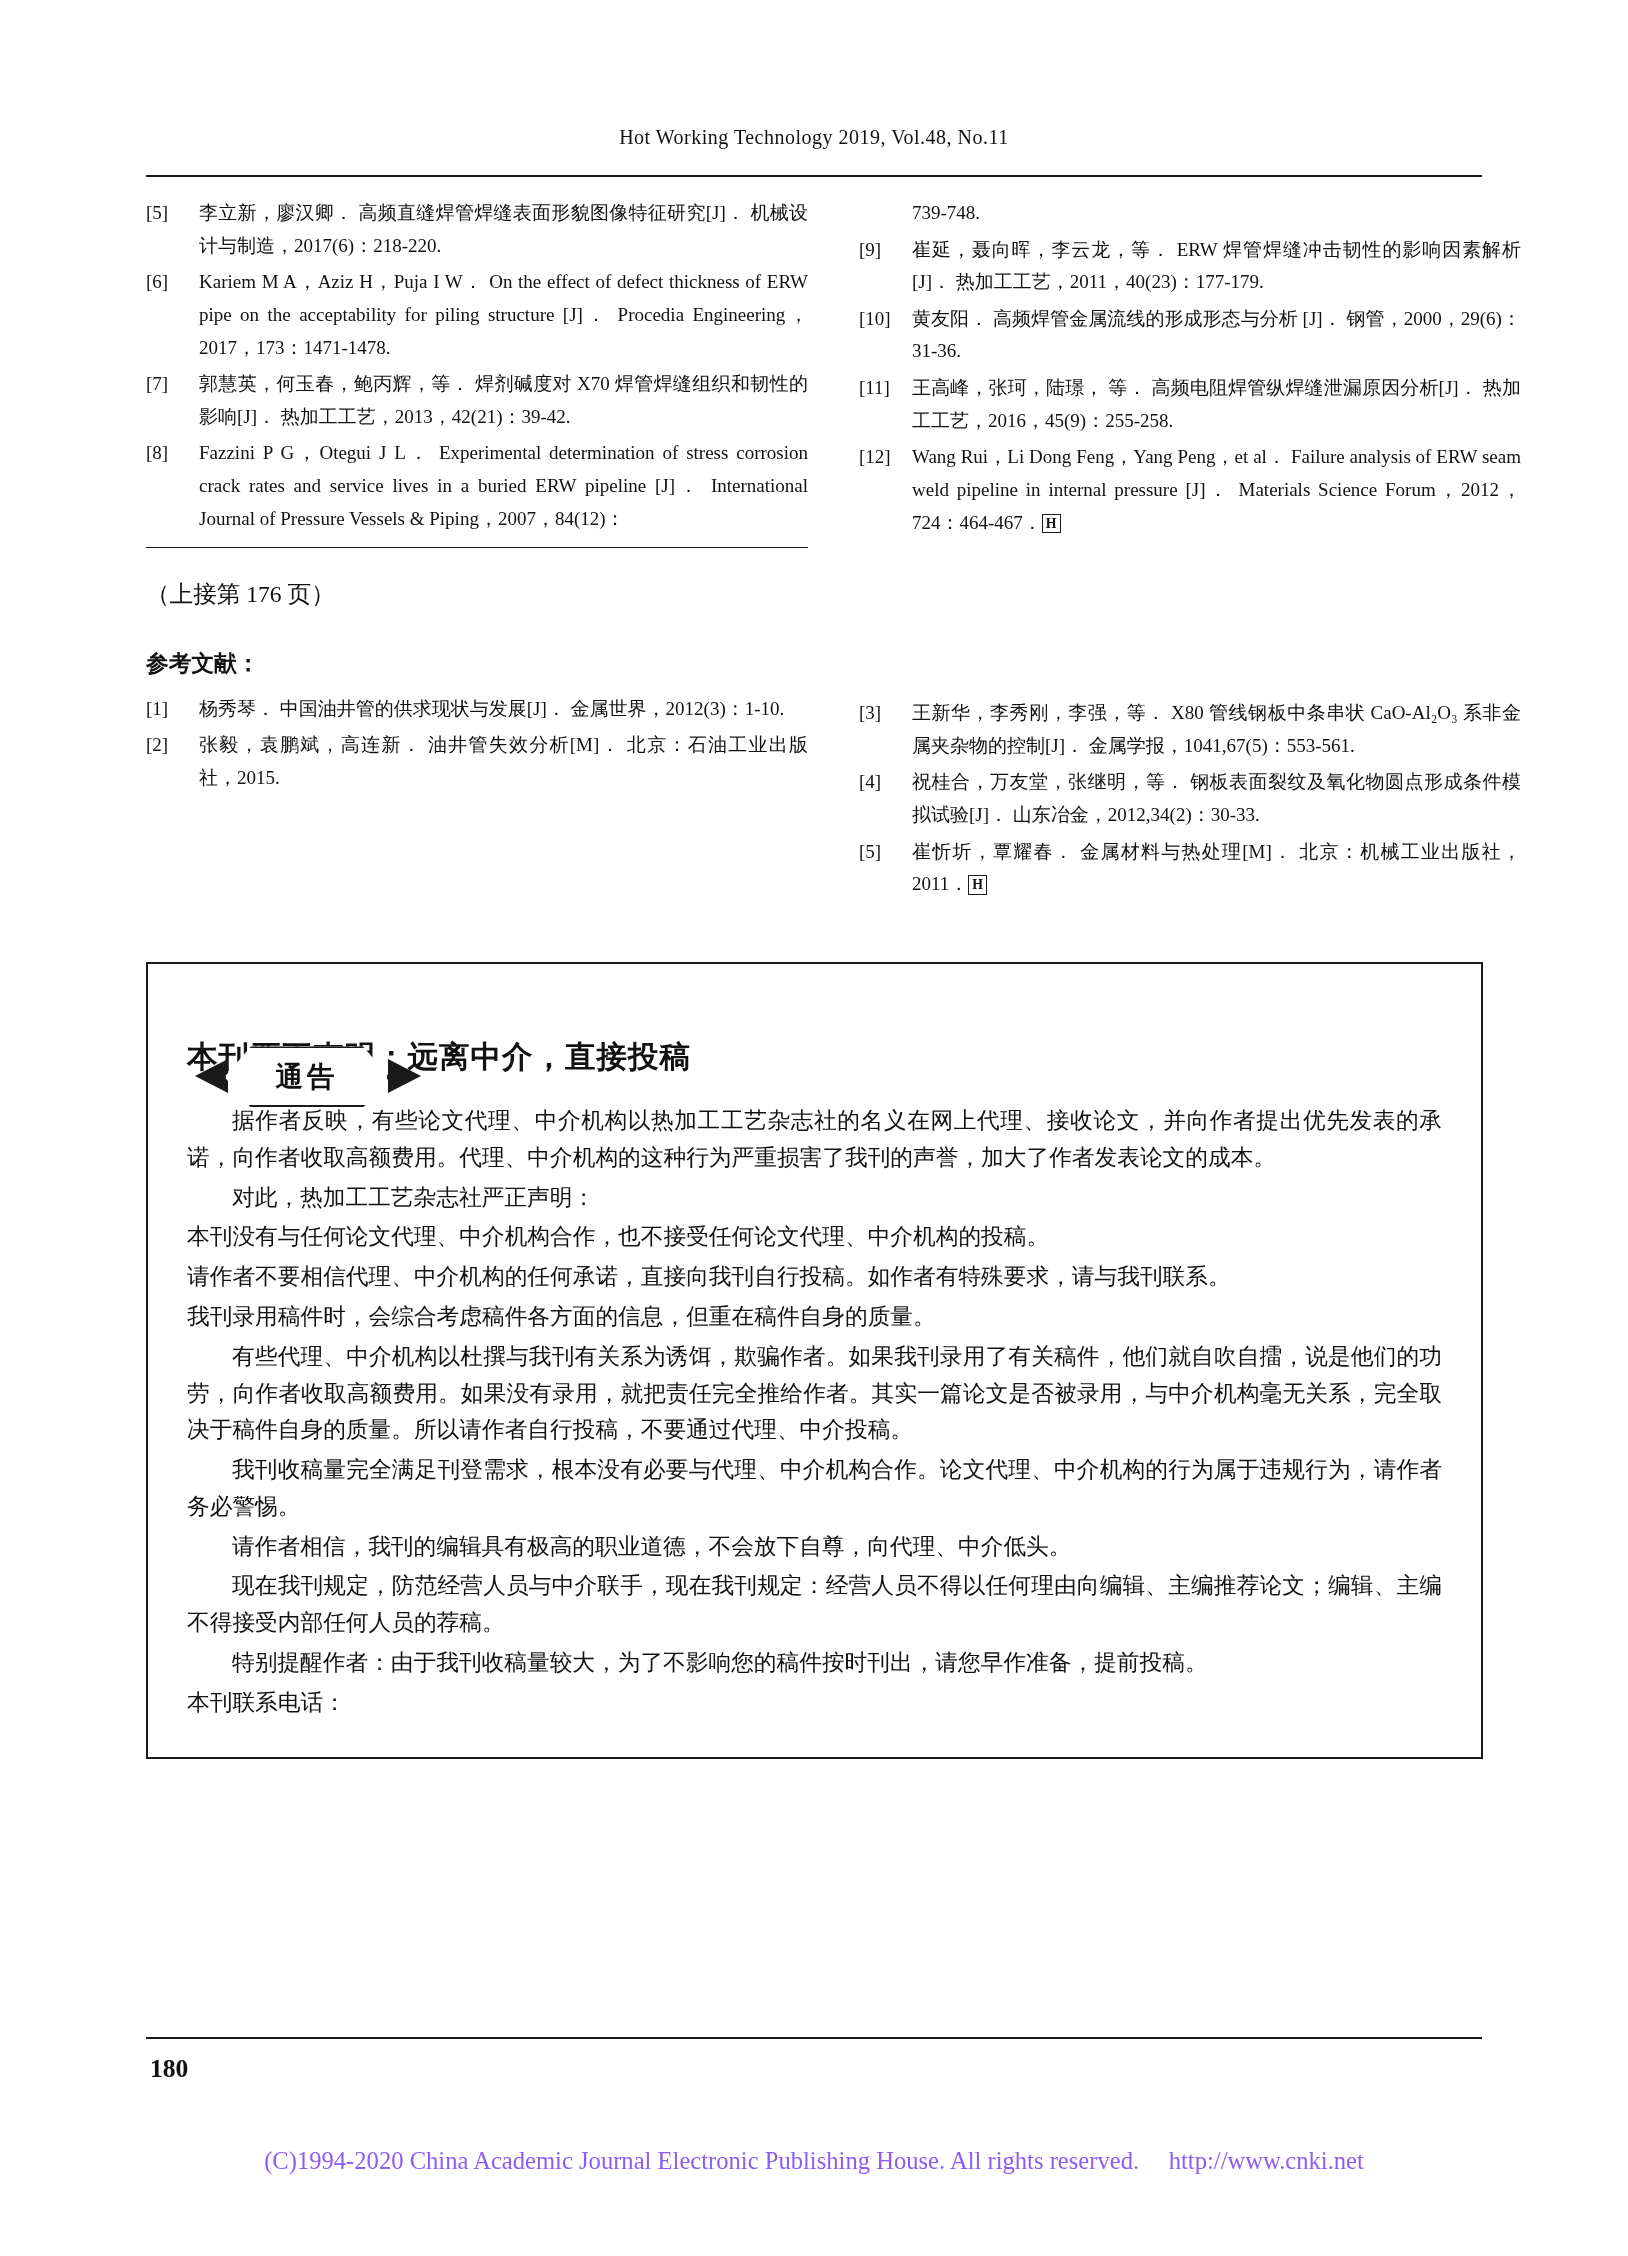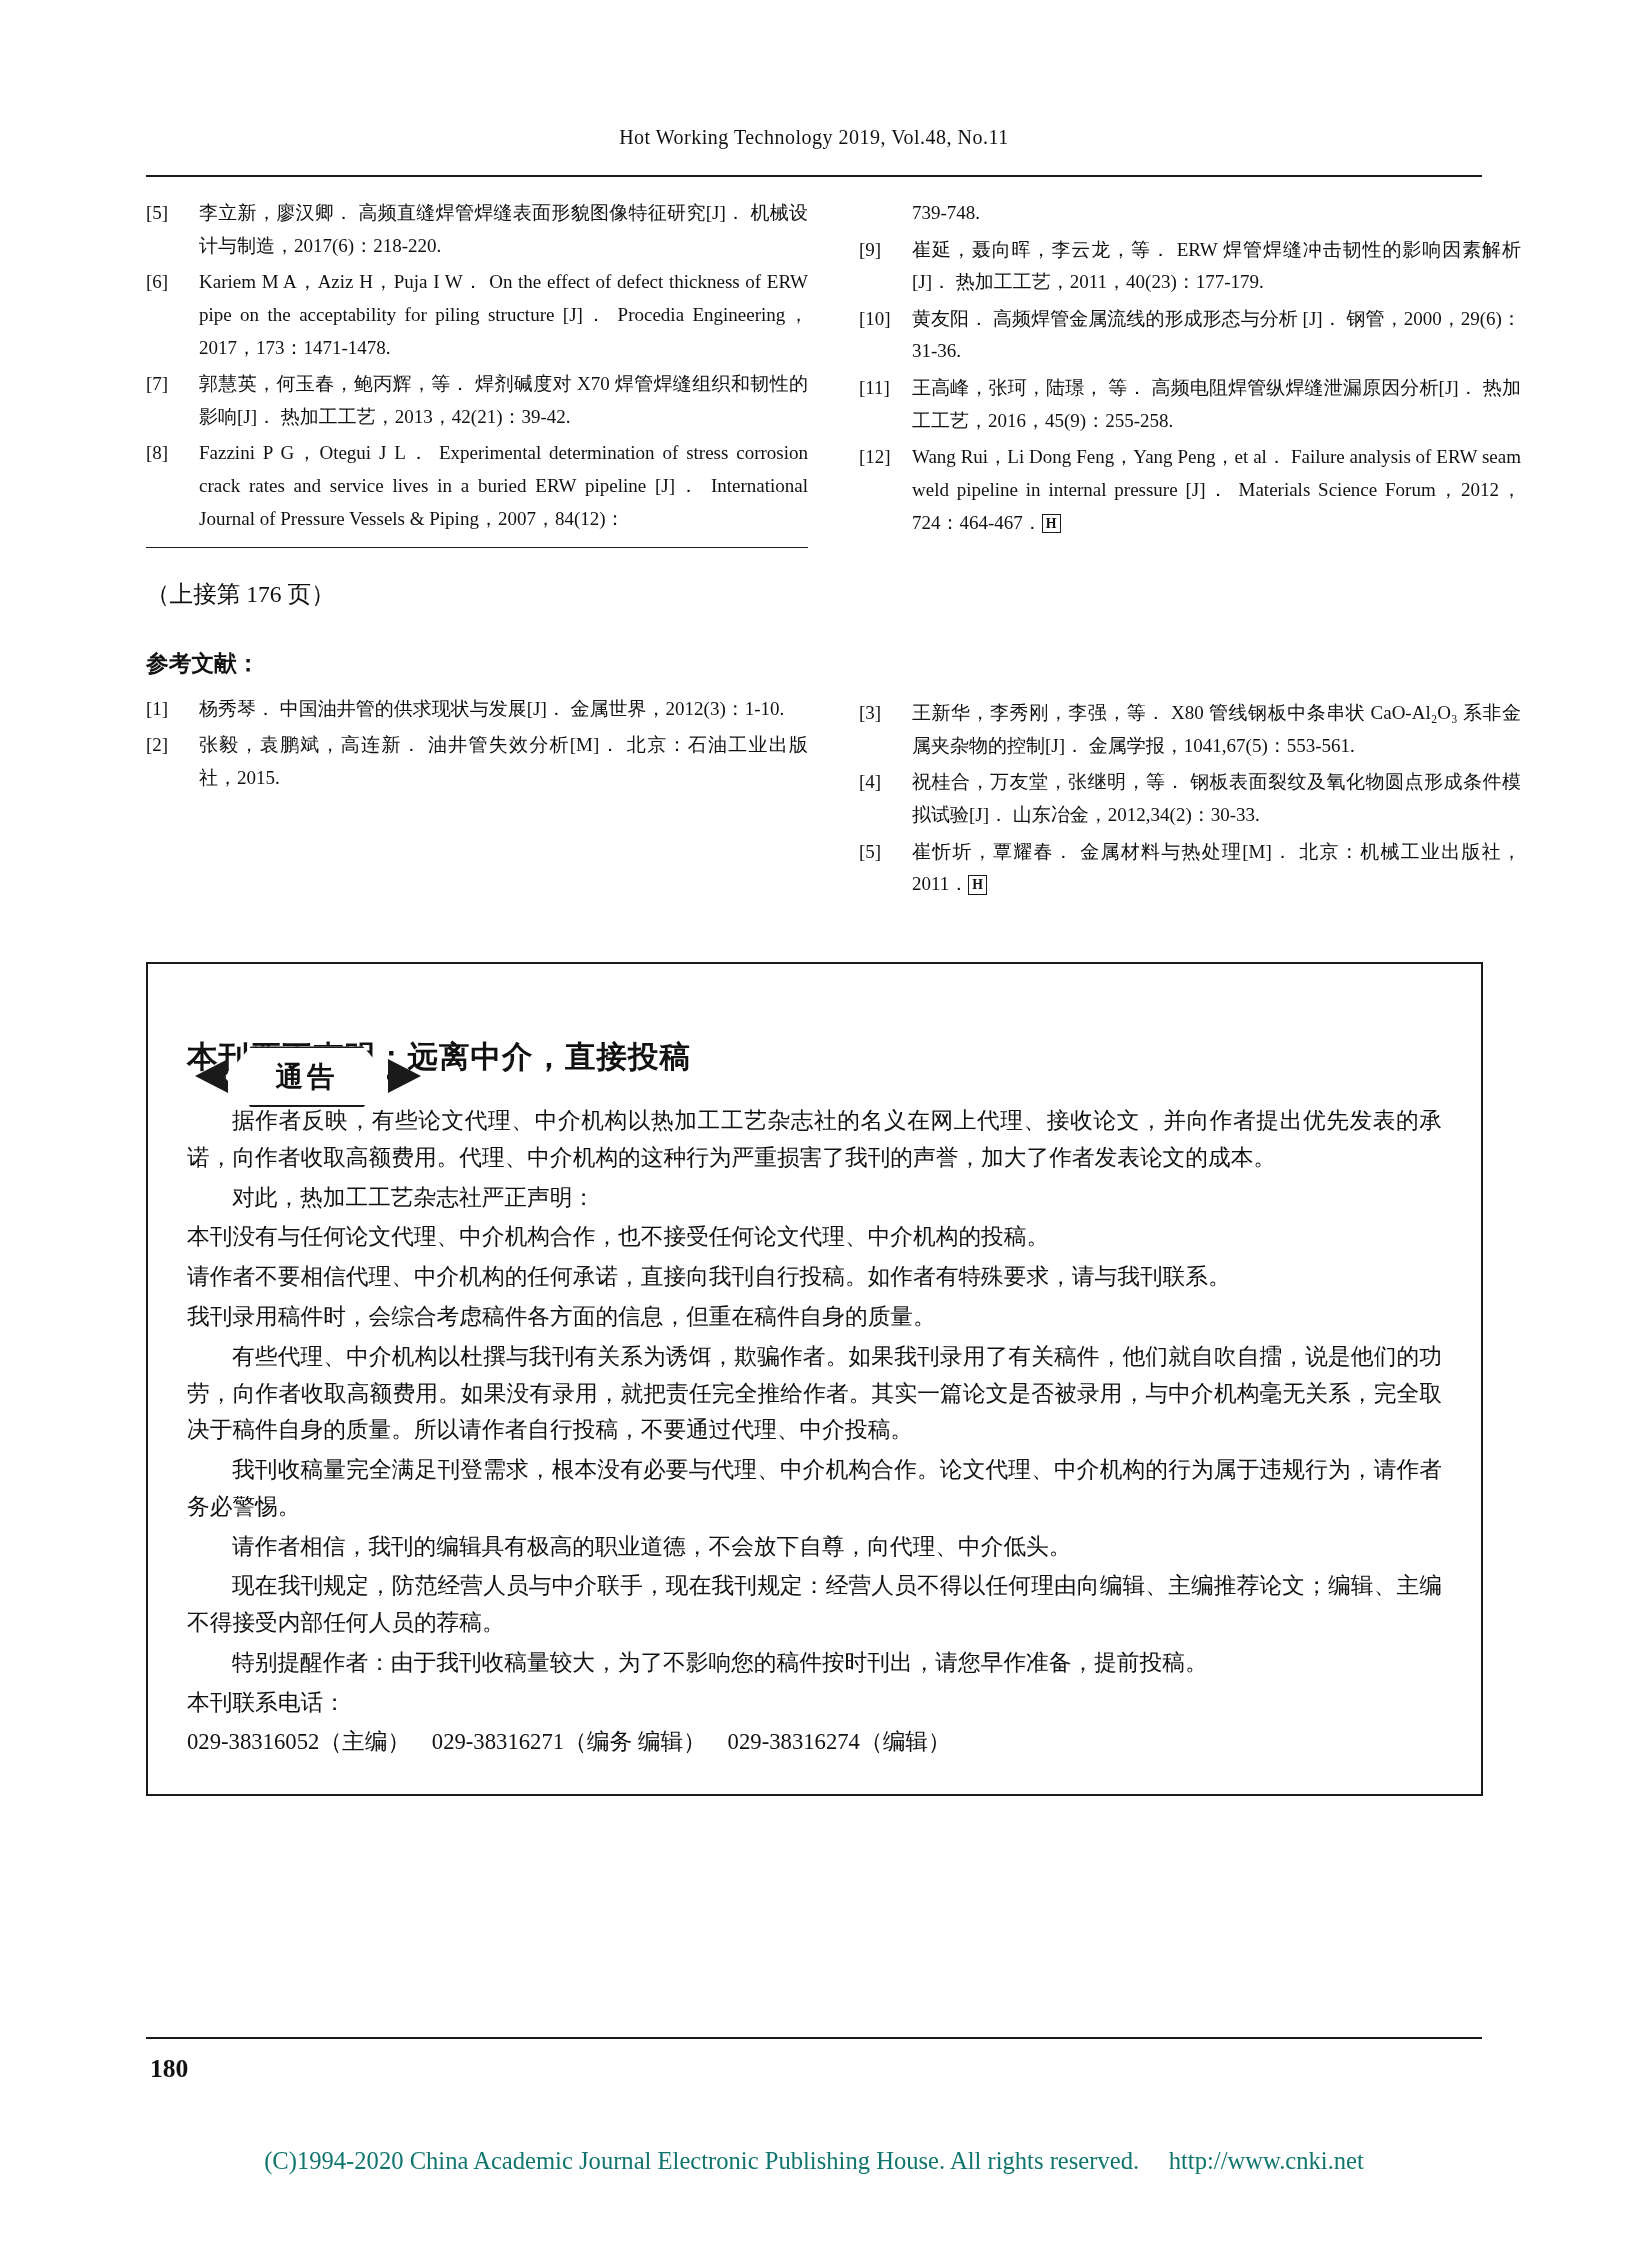--- a/index.html
+++ b/index.html
@@ -199,21 +199,21 @@
     font-size: 25.6px;
     font-weight: bold;
     font-family: "Liberation Serif", serif;
   }
   .copyright {
     position: absolute;
     left: 0; right: 0;
     top: 2147px;
     text-align: center;
     font-size: 24.6px;
-    color: #0f766e;
+    color: #8b5cf6;
     font-family: "Liberation Serif", serif;
   }
   .copyright .url { margin-left: 29.6px; }
 </style>
 </head>
 <body>
 
 <div class="page">
 
   <div class="running-head">Hot Working Technology  2019, Vol.48, No.11</div>
@@ -315,23 +315,20 @@
         <p class="indent2">对此，热加工工艺杂志社严正声明：</p>
         <p>本刊没有与任何论文代理、中介机构合作，也不接受任何论文代理、中介机构的投稿。</p>
         <p>请作者不要相信代理、中介机构的任何承诺，直接向我刊自行投稿。如作者有特殊要求，请与我刊联系。</p>
         <p>我刊录用稿件时，会综合考虑稿件各方面的信息，但重在稿件自身的质量。</p>
         <p class="indent2">有些代理、中介机构以杜撰与我刊有关系为诱饵，欺骗作者。如果我刊录用了有关稿件，他们就自吹自擂，说是他们的功劳，向作者收取高额费用。如果没有录用，就把责任完全推给作者。其实一篇论文是否被录用，与中介机构毫无关系，完全取决于稿件自身的质量。所以请作者自行投稿，不要通过代理、中介投稿。</p>
         <p class="indent2">我刊收稿量完全满足刊登需求，根本没有必要与代理、中介机构合作。论文代理、中介机构的行为属于违规行为，请作者务必警惕。</p>
         <p class="indent2">请作者相信，我刊的编辑具有极高的职业道德，不会放下自尊，向代理、中介低头。</p>
         <p class="indent2">现在我刊规定，防范经营人员与中介联手，现在我刊规定：经营人员不得以任何理由向编辑、主编推荐论文；编辑、主编不得接受内部任何人员的荐稿。</p>
         <p class="indent2">特别提醒作者：由于我刊收稿量较大，为了不影响您的稿件按时刊出，请您早作准备，提前投稿。</p>
         <p>本刊联系电话：</p>
-        <div class="phones">
-          <span>029-38316052（主编）</span><span>029-38316271（编务 编辑）</span><span>029-38316274（编辑）</span>
-        </div>
       </div>
 
     </div>
   </div>
 
   <div class="rule-bottom"></div>
   <div class="folio">180</div>
 
   <div class="copyright">
     <span>(C)1994-2020 China Academic Journal Electronic Publishing House. All rights reserved.</span><span class="url">http://www.cnki.net</span>

